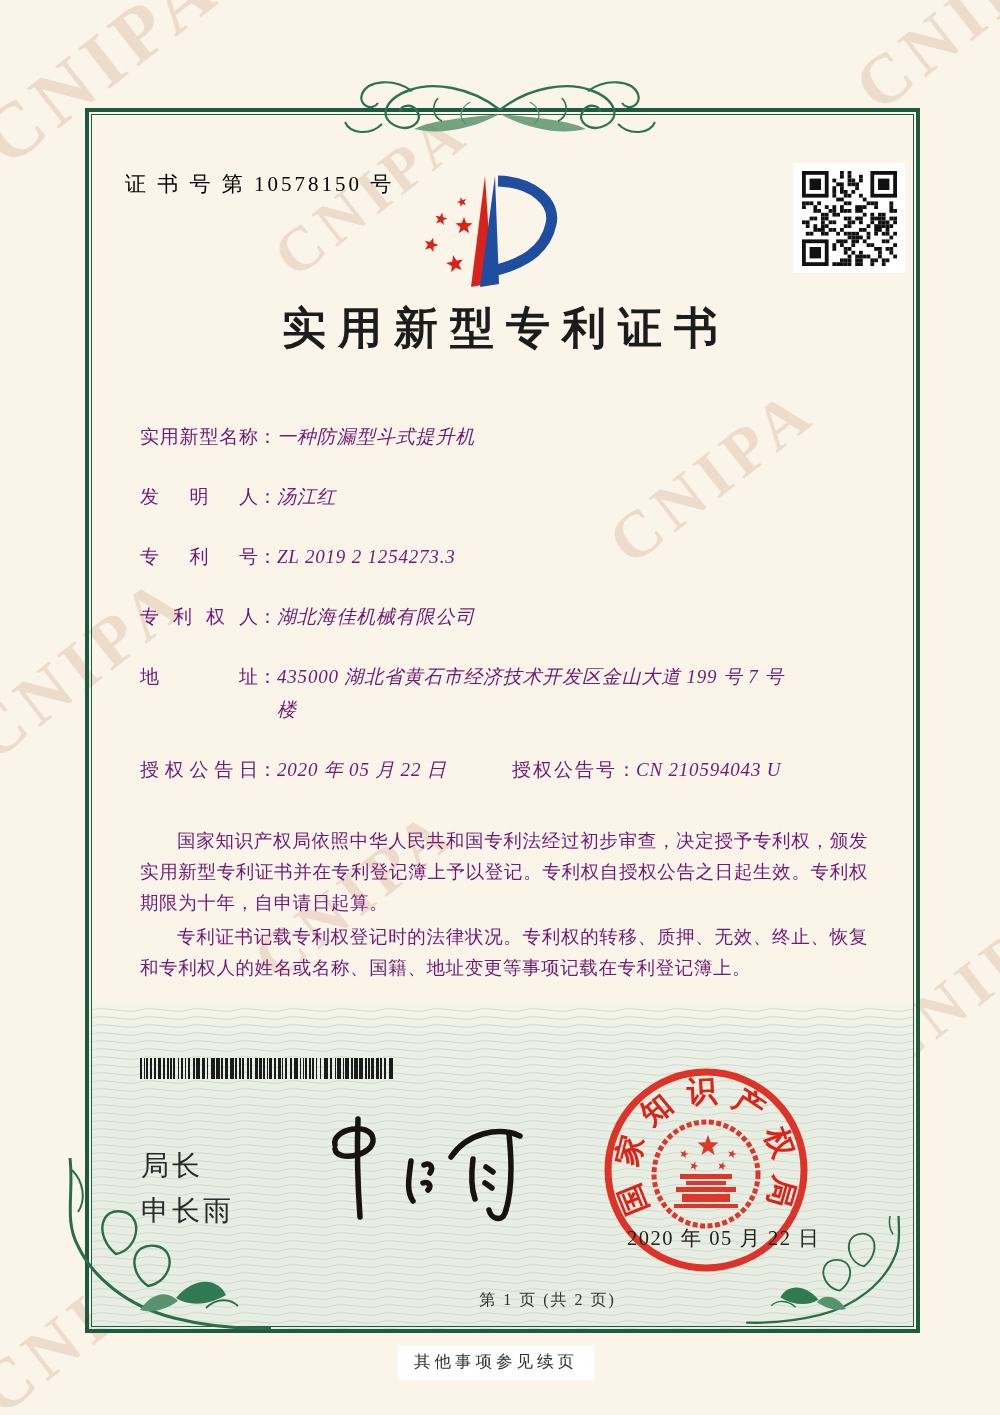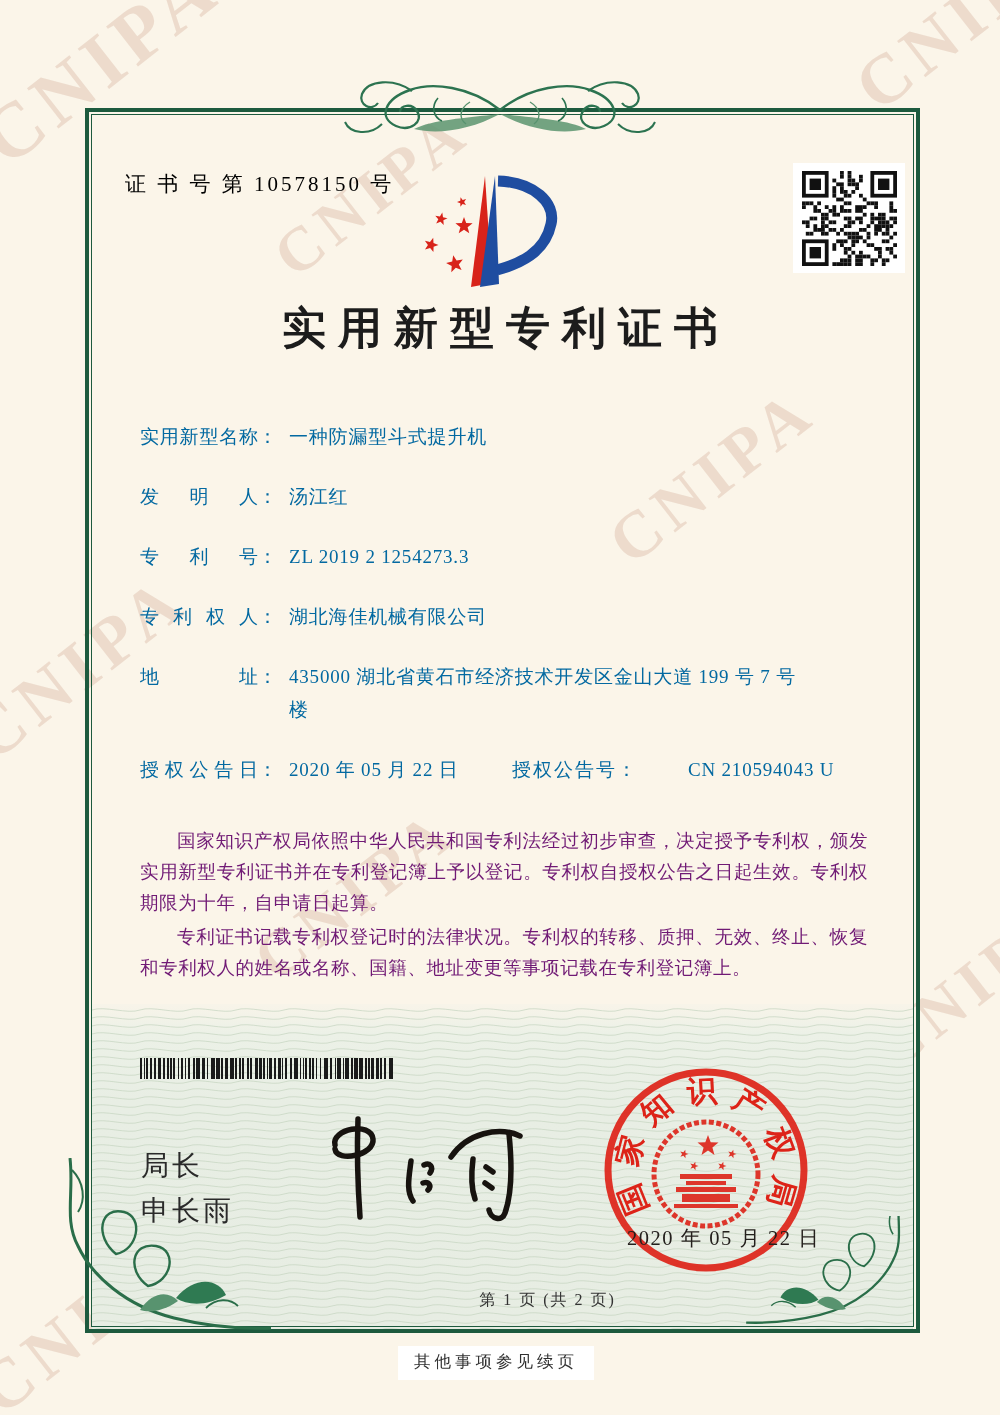--- a/index.html
+++ b/index.html
@@ -35,29 +35,29 @@
 
   
   .cert-number { position:absolute; z-index:3; left:125px; top:170px; font-size:21px;
                  color:#000000; letter-spacing:3px; }
   .logo { position:absolute; z-index:3; left:408px; top:156px; }
   .qr-box { position:absolute; z-index:3; left:793px; top:163px; width:112px; height:110px;
             background:#ffffff; display:flex; align-items:center; justify-content:center; }
   .title { position:absolute; z-index:3; left:0; top:299px; width:100%; text-align:center;
            font-size:44px; font-weight:bold; color:#1c1c1c; letter-spacing:12px; text-indent:12px; }
 
-  .fields { position:absolute; z-index:3; left:140px; top:420px; width:732px; color:#0369a1; }
+  .fields { position:absolute; z-index:3; left:140px; top:420px; width:732px; color:#701a75; }
   .frow { display:flex; font-size:19px; line-height:34px; margin-bottom:26px; }
   .frow.addr { line-height:33px; margin-bottom:27px; }
   .flabel { display:inline-block; width:118px; text-align:justify; text-align-last:justify; }
   .fcolon { display:inline-block; }
-  .fvalue { margin-left:12px; letter-spacing:0.8px; white-space:pre-line; flex:1; }
+  .fvalue { letter-spacing:0.8px; white-space:pre-line; flex:1;font-style:italic; }
   .grant-row { display:flex; font-size:19px; line-height:34px;align-items:center; }
   .grant-left { display:flex; width:372px; }
-  .grant-right { display:flex;gap:40px; }
+  .grant-right { display:flex; }
   .glabel { letter-spacing:2px; }
 
   .paras { position:absolute; z-index:3; left:140px; top:826px; width:728px; font-size:18.5px;
            line-height:31px; color:#701a75; text-align:justify; letter-spacing:0.6px; }
   .paras p { text-indent:2em; margin-bottom:3px; }
 
   .barcode { position:absolute; z-index:3; left:140px; top:1058px; }
 
   .signer { position:absolute; z-index:3; left:141px; top:1143px; font-size:28px; color:#2a2a2a;
             line-height:45px; letter-spacing:3px; }

